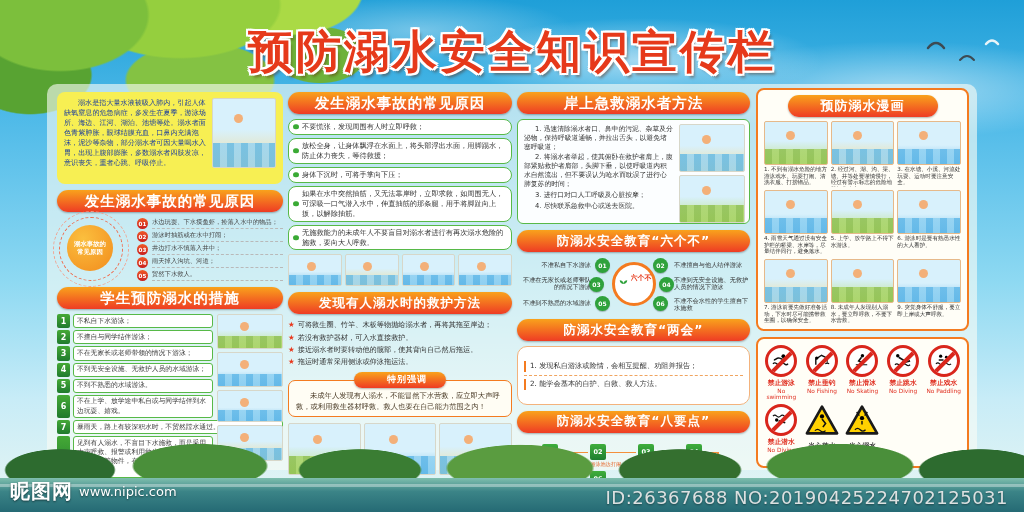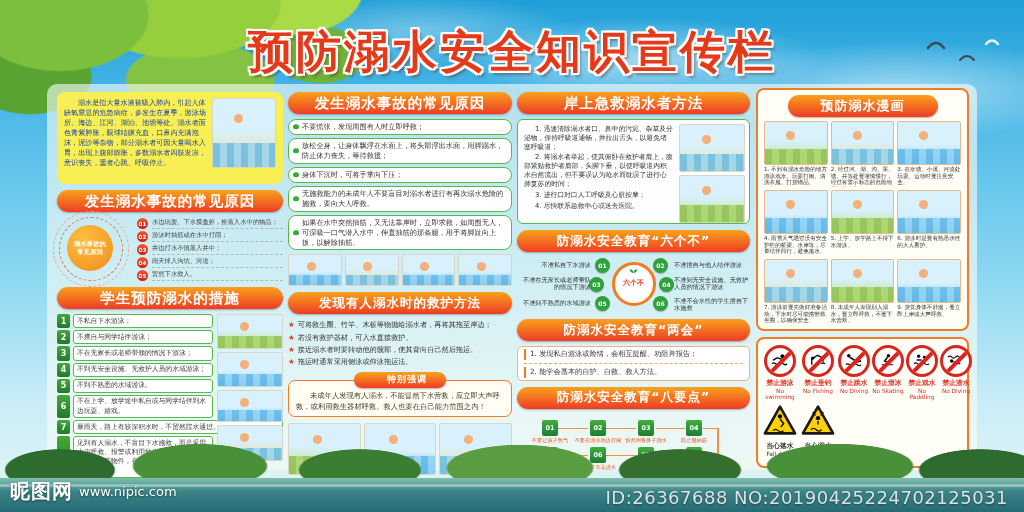--- a/index.html
+++ b/index.html
@@ -70,43 +70,43 @@
   .special{position:relative;border:1.5px solid #f47b20;border-radius:7px;background:#fffdf4;
     margin-top:12px;padding:10px 7px 4px;font-size:7.3px;color:#4a3b26;line-height:1.45;text-indent:14px}
   .special-pill{position:absolute;top:-9px;left:50%;transform:translateX(-50%);width:92px;height:16px;font-size:9px;margin:0}
   
   .gbox{background:rgba(255,255,255,.95);border:1px solid #57b947;border-radius:6px}
   .aid{position:relative;padding:5px 76px 4px 6px;height:105px;box-sizing:border-box;margin-bottom:6px}
   .aid p{margin:0 0 2px;font-size:6.8px;line-height:1.3;color:#333;text-indent:11px}
   .aid-rail{position:absolute;right:4px;top:4px;width:66px;display:flex;flex-direction:column;gap:3px}
   .six-wrap{position:relative;height:56px;margin-bottom:6px}
   .six-center{position:absolute;left:50%;top:5px;transform:translateX(-50%);width:44px;height:44px;border-radius:50%;
-    background:#fff;border:3px solid #f47b20;box-sizing:border-box;display:flex;flex-direction:column;align-items:center;justify-content:center}
+    background:#fff;border:3px solid #f47b20;box-sizing:border-box;display:flex;flex-direction:row;align-items:center;justify-content:center}
   .six-center .cap{color:#e6391a;font-weight:bold;font-size:7px}
   .six-dot{position:absolute;width:15px;height:15px;border-radius:50%;background:#2fa23c;color:#fff;font-size:6px;
     font-weight:bold;display:flex;align-items:center;justify-content:center;box-shadow:0 1px 1px rgba(0,0,0,.25)}
   .sl,.sr{position:absolute;font-size:6.2px;color:#333;line-height:1.15}
   .sl{left:0;width:74px;text-align:right}
   .sr{right:0;width:76px;text-align:left}
-  .two-box{background:#fff;border:1px solid #f3b27c;border-radius:5px;padding:2px 6px;margin-bottom:6px}
+  .two-box{background:#fff;border:1px solid #f3b27c;border-radius:10px;padding:14px 6px;margin-bottom:6px}
   .two-item{font-size:7.2px;color:#333;line-height:1.5;padding-left:4px;border-left:2px solid #f47b20}
   .two-div{border-top:1px dashed #f0a460;margin:3px 0}
   .ep-wrap{position:relative;height:60px}
   .ep{position:absolute;width:16px;height:16px;background:linear-gradient(#3fae3c,#1e7e30);color:#fff;font-size:6.5px;
     font-weight:bold;display:flex;align-items:center;justify-content:center;border-radius:2px}
   .epl{position:absolute;font-size:5.2px;color:#e65c1a;width:48px;text-align:center;line-height:1.15}
   .epc{position:absolute;background:#f4903c}
   
   .obox{border:2px solid #f47b20;border-radius:8px;background:#fffef7;box-sizing:border-box}
   .comics{padding:5px 6px 4px;margin-bottom:6px}
   .comics .hdr{width:150px;margin:0 auto 4px;height:22px;font-size:13px}
   .comic-grid{display:grid;grid-template-columns:repeat(3,1fr);gap:3px}
   .comic-cell .ill{height:42px;border:1px solid #e6b98a}
   .cap{font-size:5.6px;line-height:1.2;color:#333;margin-top:1px;height:21px;overflow:hidden}
-  .signs{padding:6px 4px 3px;display:grid;grid-template-columns:repeat(6,1fr);row-gap:4px;column-gap:2px}
+  .signs{padding:6px 4px 3px;display:grid;grid-template-columns:repeat(5,1fr);row-gap:4px;column-gap:2px}
   .sign-cell{text-align:center}
   .sign-p{width:32px;height:32px;border-radius:50%;background:#fff;border:3.5px solid #d9261c;box-sizing:border-box;
     position:relative;margin:0 auto;overflow:hidden}
   .sign-p svg{position:absolute;left:3px;top:5px;width:19px;height:14px}
   .sign-p::after{content:"";position:absolute;left:-5px;top:11px;width:40px;height:3.5px;background:#d9261c;transform:rotate(-45deg)}
   .sign-w{width:36px;height:32px;margin:0 auto}
   .sign-cn{font-size:6.8px;font-weight:bold;color:#e03022;margin-top:1px}
   .sign-cn.dark{color:#333}
   .sign-en{font-size:5.8px;color:#e03022;line-height:1.05}
   .sign-en.dark{color:#333}
@@ -216,22 +216,22 @@
         <div class="m-txt">见到有人溺水，不盲目下水施救，而是采用大声呼救、报警或利用救生器材、木板、绳索、竹竿等物件，在确保自身安全的情况下进行施救。</div>
       </div>
     </div>
   </div>
 
   <div class="col" style="left:288px;top:92px;width:224px">
     <div class="hdr">发生溺水事故的常见原因</div>
     <div class="bullet-box">不要慌张，发现周围有人时立即呼救；</div>
     <div class="bullet-box">放松全身，让身体飘浮在水面上，将头部浮出水面，用脚踢水，防止体力丧失，等待救援；</div>
     <div class="bullet-box">身体下沉时，可将手掌向下压；</div>
+    <div class="bullet-box">如果在水中突然抽筋，又无法靠岸时，立即求救，如周围无人，可深吸一口气潜入水中，伸直抽筋的那条腿，用手将脚趾向上扳，以解除抽筋。</div>
     <div class="bullet-box">无施救能力的未成年人不要盲目对溺水者进行有再次溺水危险的施救，要向大人呼救。</div>
-    <div class="bullet-box">如果在水中突然抽筋，又无法靠岸时，立即求救，如周围无人，可深吸一口气潜入水中，伸直抽筋的那条腿，用手将脚趾向上扳，以解除抽筋。</div>
     <div class="thumbs">
       <div class="ill" style="flex:1;height:30px"></div>
       <div class="ill sand" style="flex:1;height:30px"></div>
       <div class="ill" style="flex:1;height:30px"></div>
       <div class="ill" style="flex:1;height:30px"></div>
     </div>
     <div class="hdr small">发现有人溺水时的救护方法</div>
     <div class="star-item">
         <span class="star">★</span>
         <span>可将救生圈、竹竿、木板等物抛给溺水者，再将其拖至岸边；</span>
@@ -394,38 +394,38 @@
               <path d="M16 5v5" stroke="#111" stroke-width="1"></path>
               <path d="M14 11q2-1.5 4 0" fill="none" stroke="#111" stroke-width="1.2"></path>
             </svg>
         </div>
         <div class="sign-cn">禁止垂钓</div>
         <div class="sign-en">No Fishing</div>
       </div>
       <div class="sign-cell">
         <div class="sign-p">
           <svg viewBox="0 0 20 14">
+              <circle cx="11" cy="2.5" r="1.8"></circle>
+              <path d="M10 4l-3 4 4 2 3-3" fill="none" stroke="#111" stroke-width="1.7"></path>
+              <path d="M4 12h12" stroke="#111" stroke-width="1.2"></path>
+            </svg>
+        </div>
+        <div class="sign-cn">禁止滑冰</div>
+        <div class="sign-en">No Skating</div>
+      </div>
+      <div class="sign-cell">
+        <div class="sign-p">
+          <svg viewBox="0 0 20 14">
               <circle cx="5" cy="2.5" r="1.8"></circle>
               <path d="M6 4l8 5 4-1" fill="none" stroke="#111" stroke-width="1.8"></path>
               <path d="M2 12q2-2 4 0t4 0t4 0t4 0" fill="none" stroke="#111" stroke-width="1.2"></path>
             </svg>
         </div>
         <div class="sign-cn">禁止跳水</div>
         <div class="sign-en">No Diving</div>
-      </div>
-      <div class="sign-cell">
-        <div class="sign-p">
-          <svg viewBox="0 0 20 14">
-              <circle cx="11" cy="2.5" r="1.8"></circle>
-              <path d="M10 4l-3 4 4 2 3-3" fill="none" stroke="#111" stroke-width="1.7"></path>
-              <path d="M4 12h12" stroke="#111" stroke-width="1.2"></path>
-            </svg>
-        </div>
-        <div class="sign-cn">禁止滑冰</div>
-        <div class="sign-en">No Skating</div>
       </div>
       <div class="sign-cell">
         <div class="sign-p">
           <svg viewBox="0 0 20 14">
               <circle cx="7" cy="3" r="1.7"></circle>
               <circle cx="13" cy="4" r="1.5"></circle>
               <path d="M5 7h5M11 8h4" stroke="#111" stroke-width="1.5"></path>
               <path d="M2 11q2-2 4 0t4 0t4 0t4 0" fill="none" stroke="#111" stroke-width="1.2"></path>
             </svg>
         </div>

